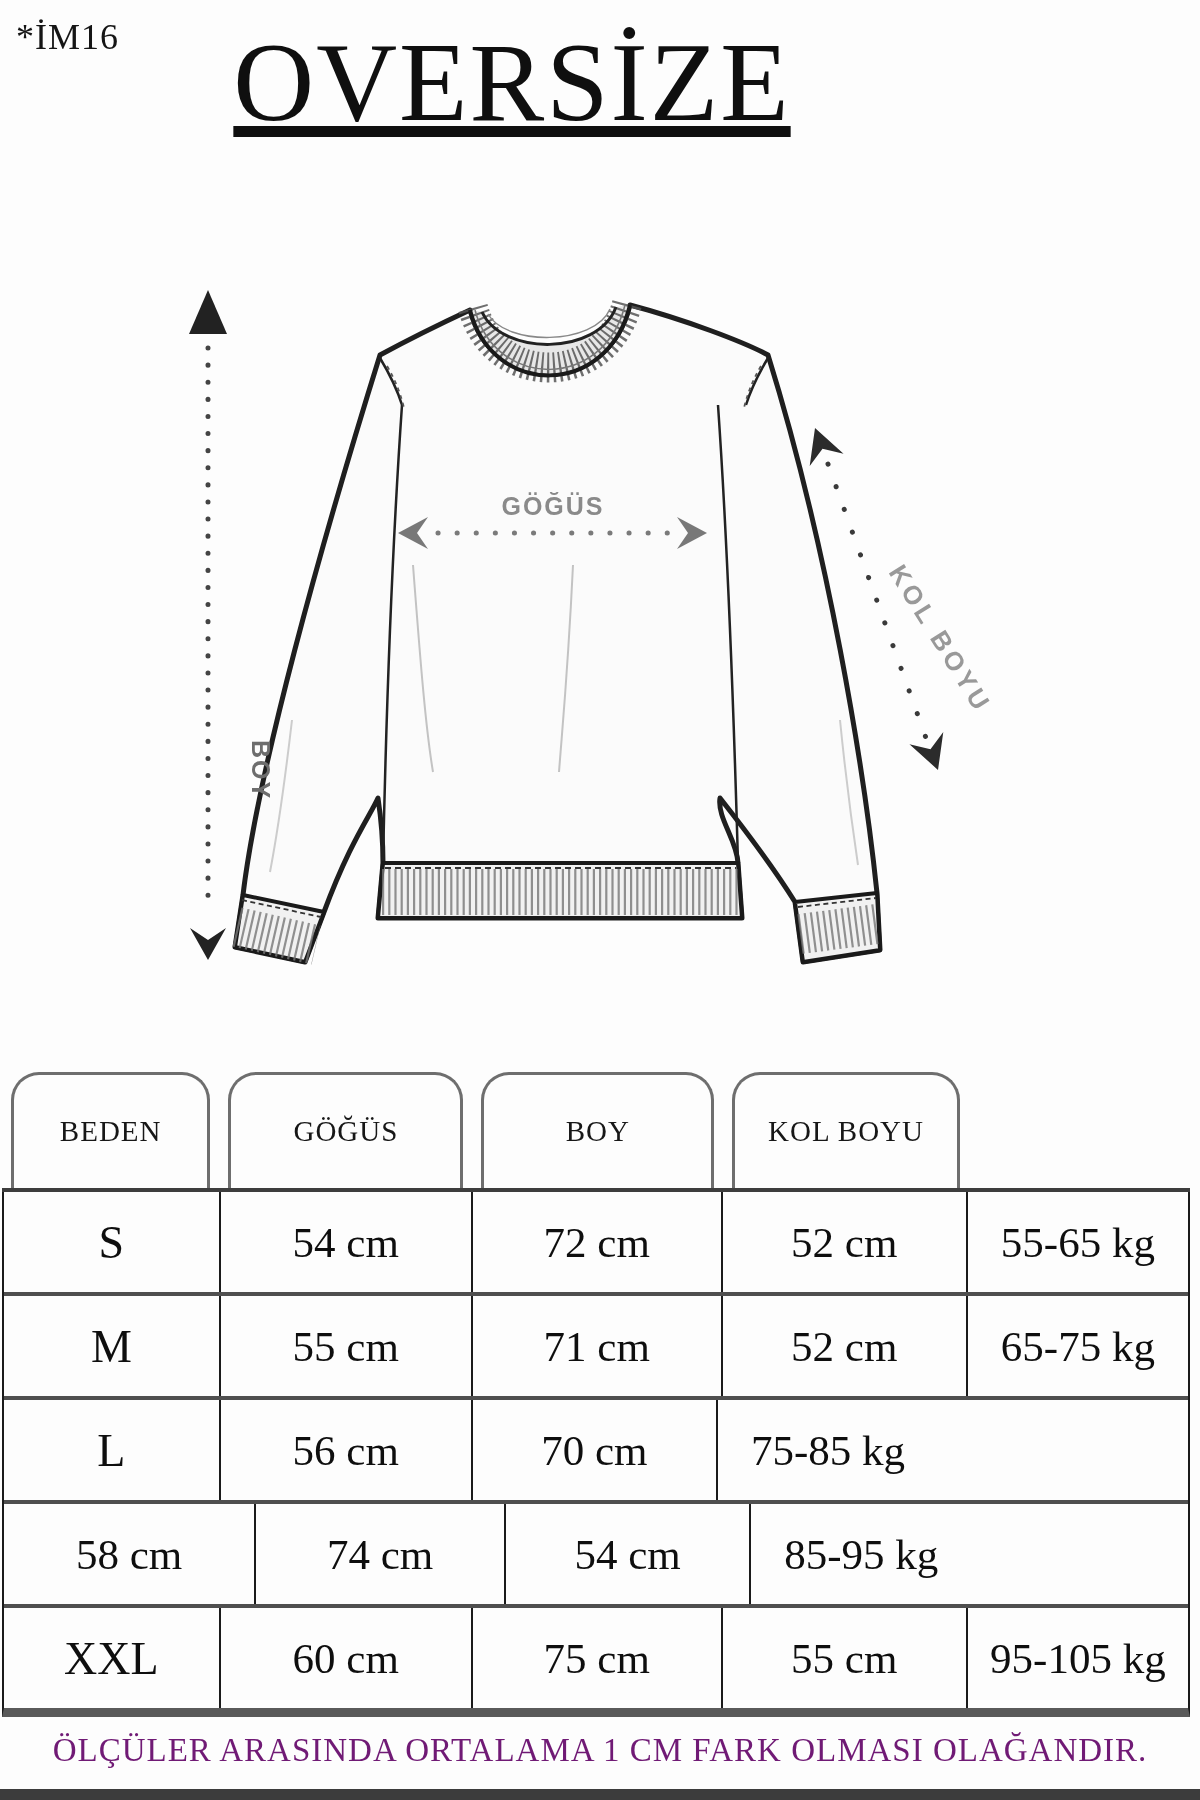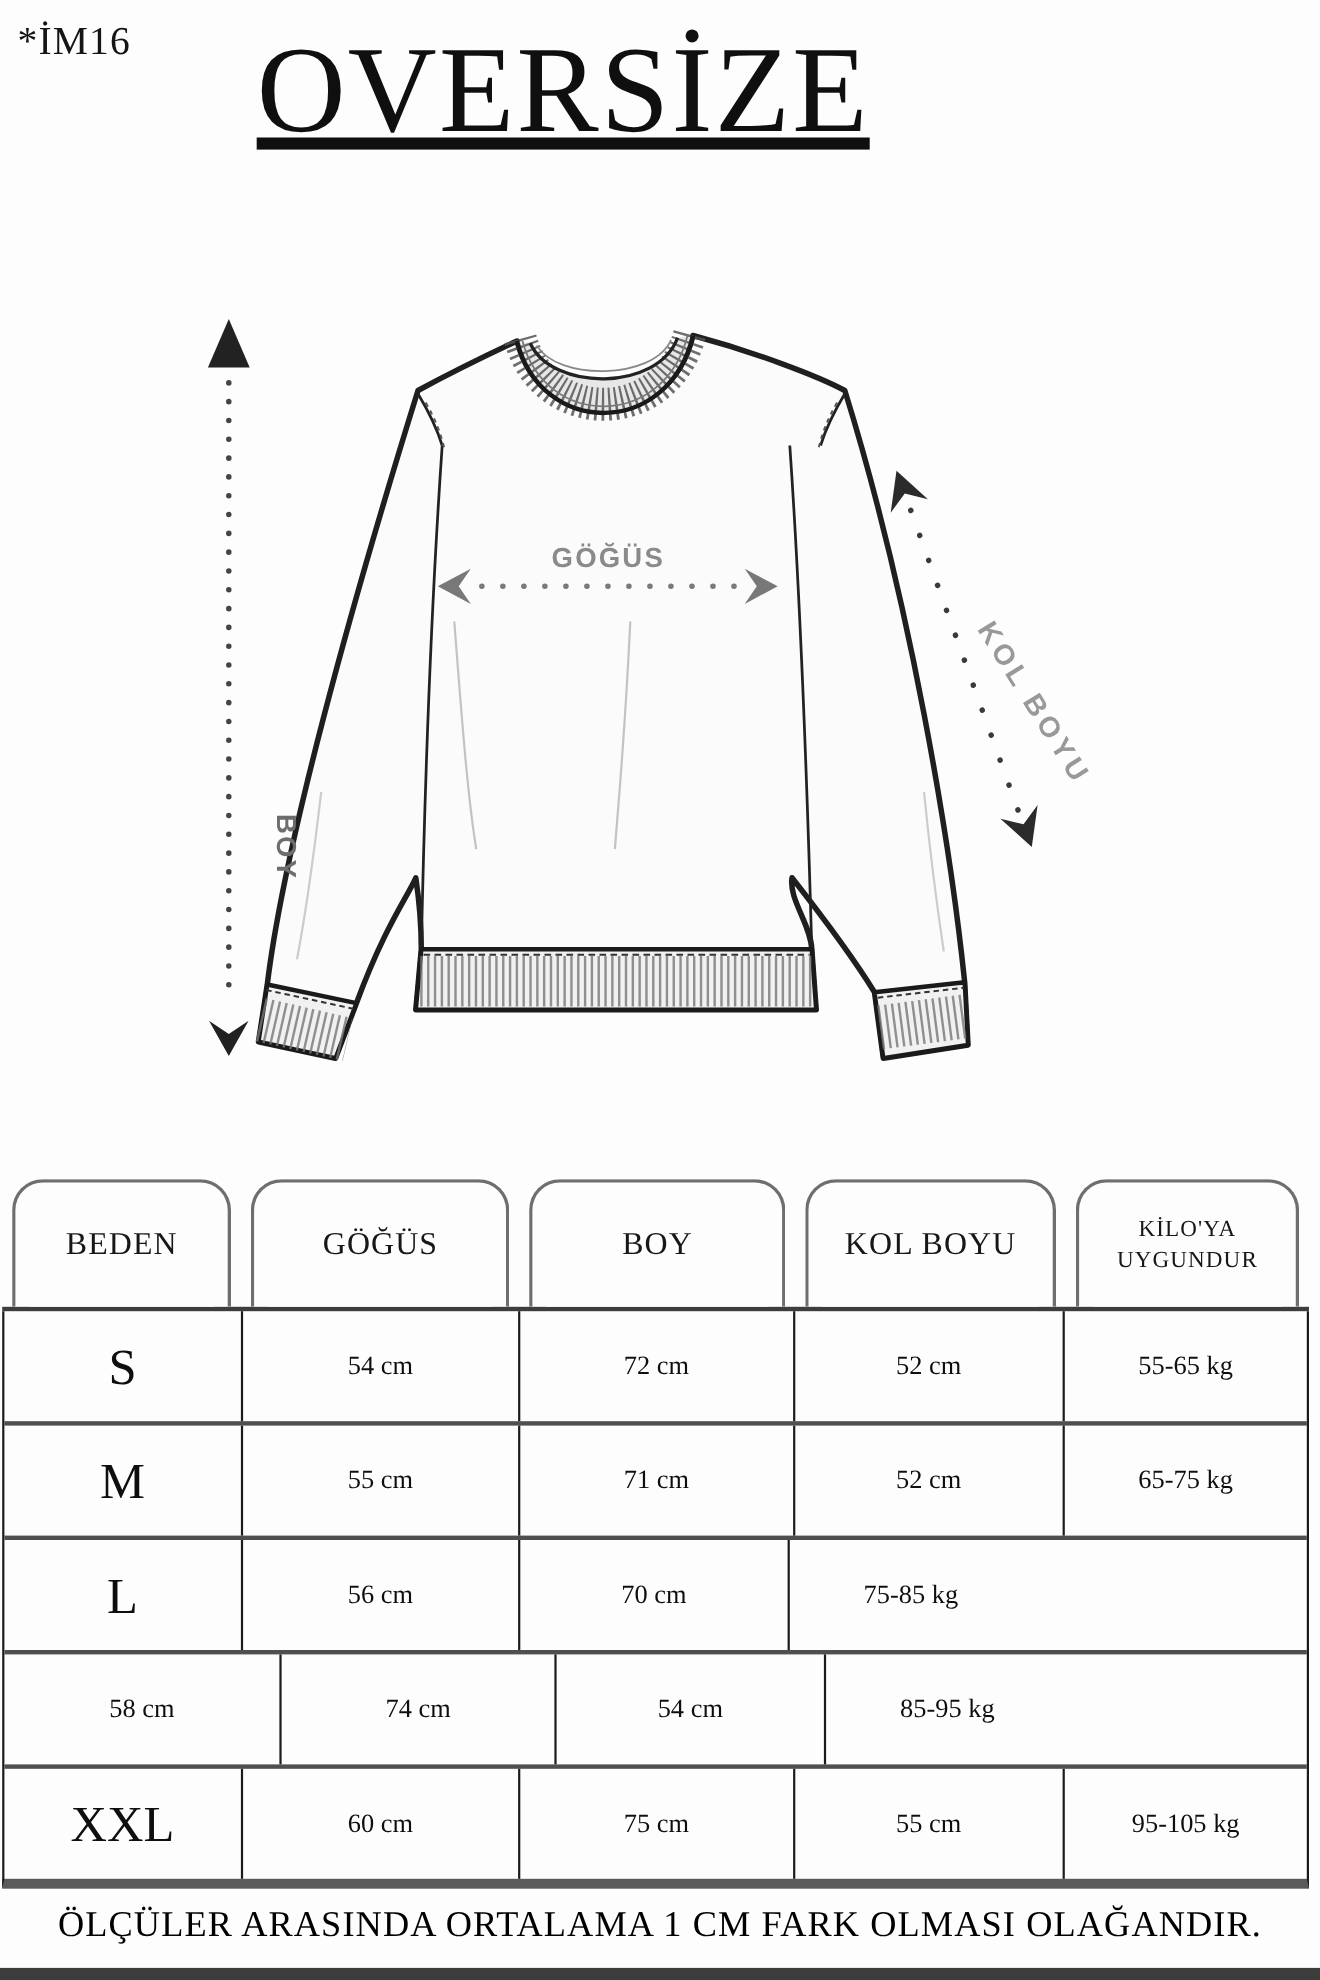--- a/index.html
+++ b/index.html
@@ -32,27 +32,27 @@
   .tab.small{font-size:21px;line-height:1.3;padding:0 14px;}
   .c1{width:18.3%}.c2{width:21.3%}.c3{width:21.1%}.c4{width:20.7%}.c5{width:18.6%}
   .tbody{
     border-left:2px solid #1b1b1b;border-right:2px solid #1b1b1b;
     border-bottom:9px solid #5a5a5a;
   }
   .trow{display:flex;height:100px;border-bottom:4px solid #4f4f4f;}
   .trow:last-child{border-bottom:none;text-align:right;}
   .tcell{
     box-sizing:border-box;display:flex;align-items:center;justify-content:center;
-    border-right:2px solid #1b1b1b;font-size:24px;color:#0e0e0e;
+    border-right:2px solid #1b1b1b;font-size:43px;color:#0e0e0e;
   }
   .tcell:last-child{border-right:none;border-radius:14px;}
   .tcell.size{font-size:46px;}
   .footer-note{
     position:absolute;left:0;top:1732px;width:100%;text-align:center;
-    font-size:33px;letter-spacing:1px;color:#000000;
+    font-size:33px;letter-spacing:1px;color:#701a75;
   }
   .bottom-bar{position:absolute;left:0;top:1789px;width:100%;height:11px;background:#3c3c3c;}
 </style>
 </head>
 <body>
 
 <div class="page">
 
   <div class="product-code">*İM16</div>
   <div class="page-title">OVERSİZE</div>
@@ -146,23 +146,20 @@
         </div>
       <div class="tab-cell c2">
           <div class="tab">GÖĞÜS</div>
         </div>
       <div class="tab-cell c3">
           <div class="tab">BOY</div>
         </div>
       <div class="tab-cell c4">
           <div class="tab">KOL BOYU</div>
         </div>
-      <div class="tab-cell c5">
-          <div class="tab small">KİLO'YA UYGUNDUR</div>
-        </div>
     </div>
 
     <div class="tbody">
       <div class="trow">
         <div class="tcell size c1">S</div>
         <div class="tcell c2">54 cm</div>
         <div class="tcell c3">72 cm</div>
         <div class="tcell c4">52 cm</div>
         <div class="tcell c5">55-65 kg</div>
       </div>

